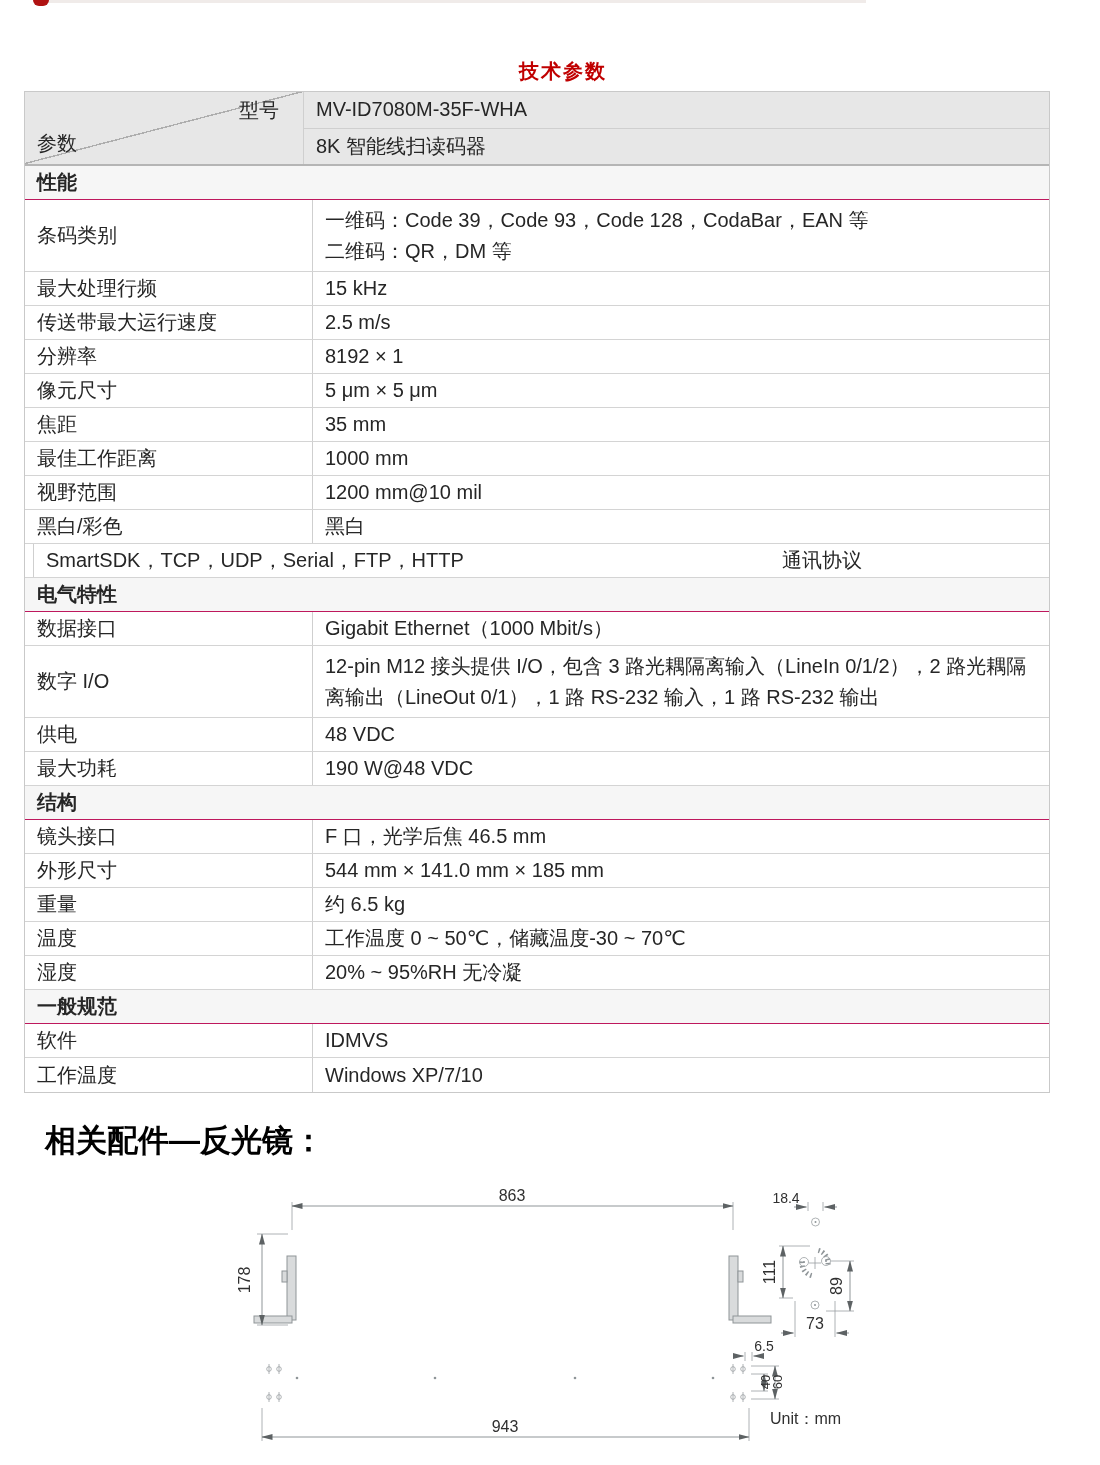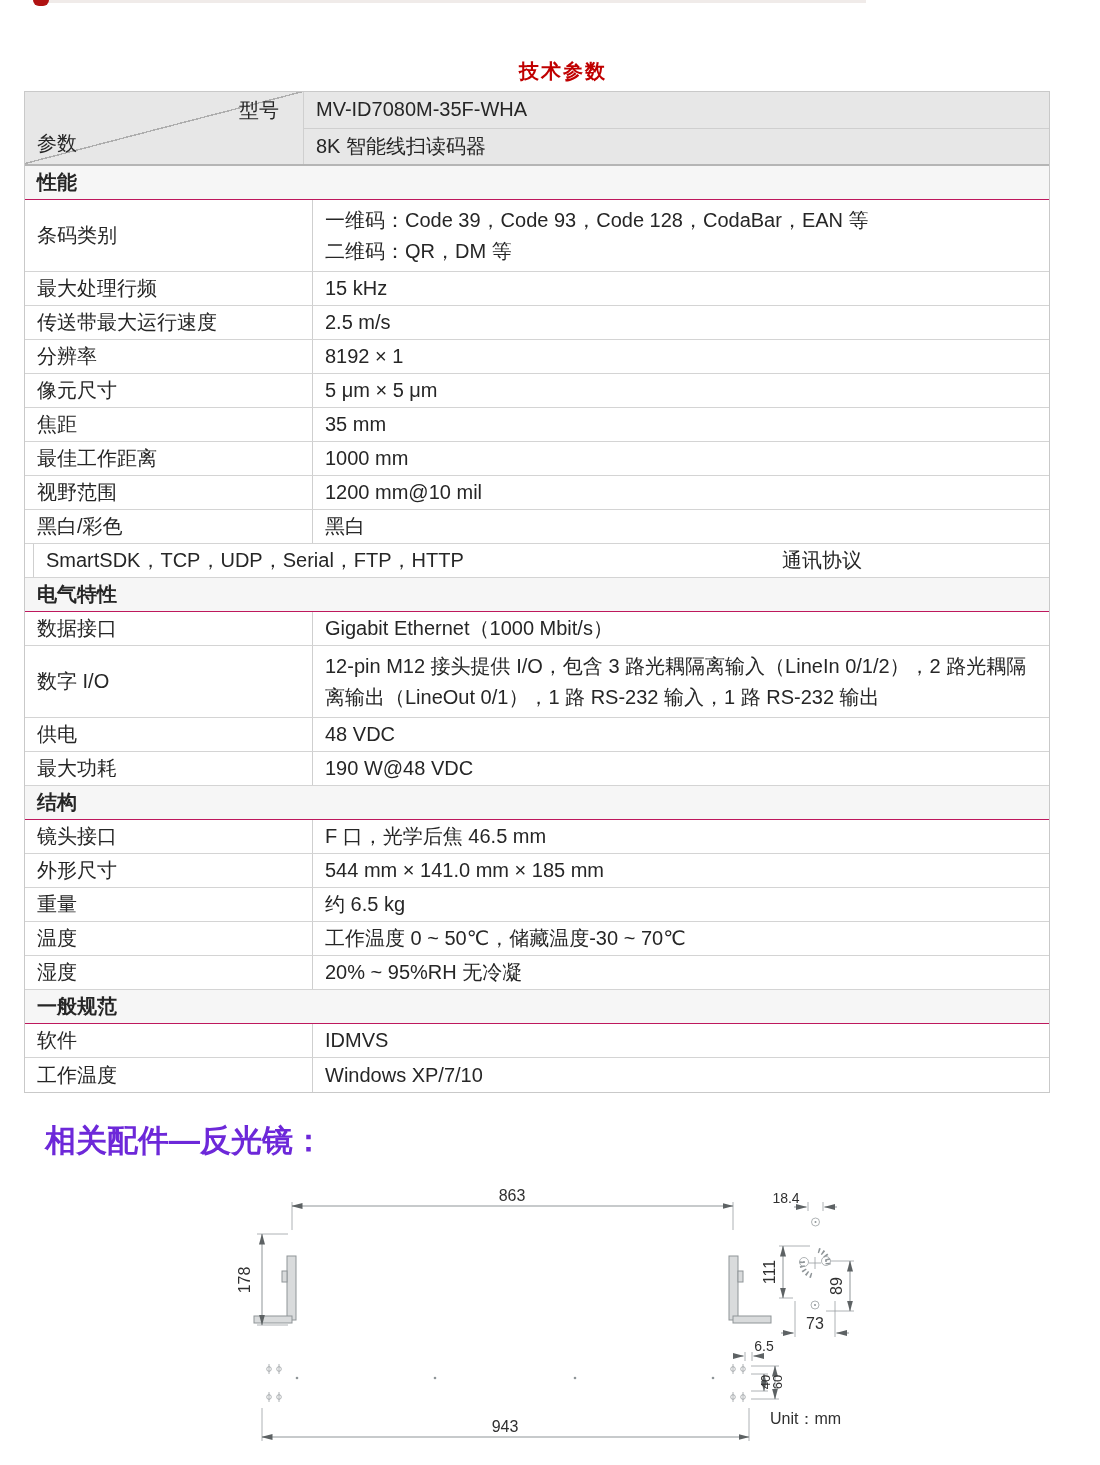--- a/index.html
+++ b/index.html
@@ -33,21 +33,21 @@
   .data-row{display:flex;height:34px;border-bottom:1px solid #d4d4d4;box-sizing:border-box;background:#fff;}
   .data-row.tall{height:72px;justify-content:center;}
   .data-row .label{width:279px;flex:none;padding-left:12px;box-sizing:border-box;
                    display:flex;align-items:center;}
   .data-row .value{flex:1;border-left:1px solid #cfcfcf;padding-left:12px;box-sizing:border-box;
                    display:flex;flex-direction:column;justify-content:center;margin-left:8px;}
   .data-row .value div{line-height:31px;white-space:nowrap;}
   .spec-table .rows > :last-child{border-bottom:none;}
 
   
-  .acc-heading{position:absolute;left:45px;top:1120px;font-size:31px;font-weight:bold;color:#6d28d9;}
+  .acc-heading{position:absolute;left:45px;top:1120px;font-size:31px;font-weight:bold;color:#000000;}
 
   .drawing{position:absolute;left:230px;top:1185px;width:870px;height:278px;}
   .drawing .part{stroke:#9096
 99;stroke-width:1.2;fill:none;}
   .drawing .partfill{stroke:#8f9598;stroke-width:1;fill:#d9dbdc;}
   .drawing .thin{stroke:#9aa0a2;stroke-width:0.8;fill:none;}
   .drawing .dim{stroke:#8f9598;stroke-width:1;fill:none;}
   .drawing text{fill:#303030;font-size:16px;font-family:"Liberation Sans","DejaVu Sans",sans-serif;}
   .drawing .small{font-size:14px;}
   .drawing .tiny{font-size:13px;}

